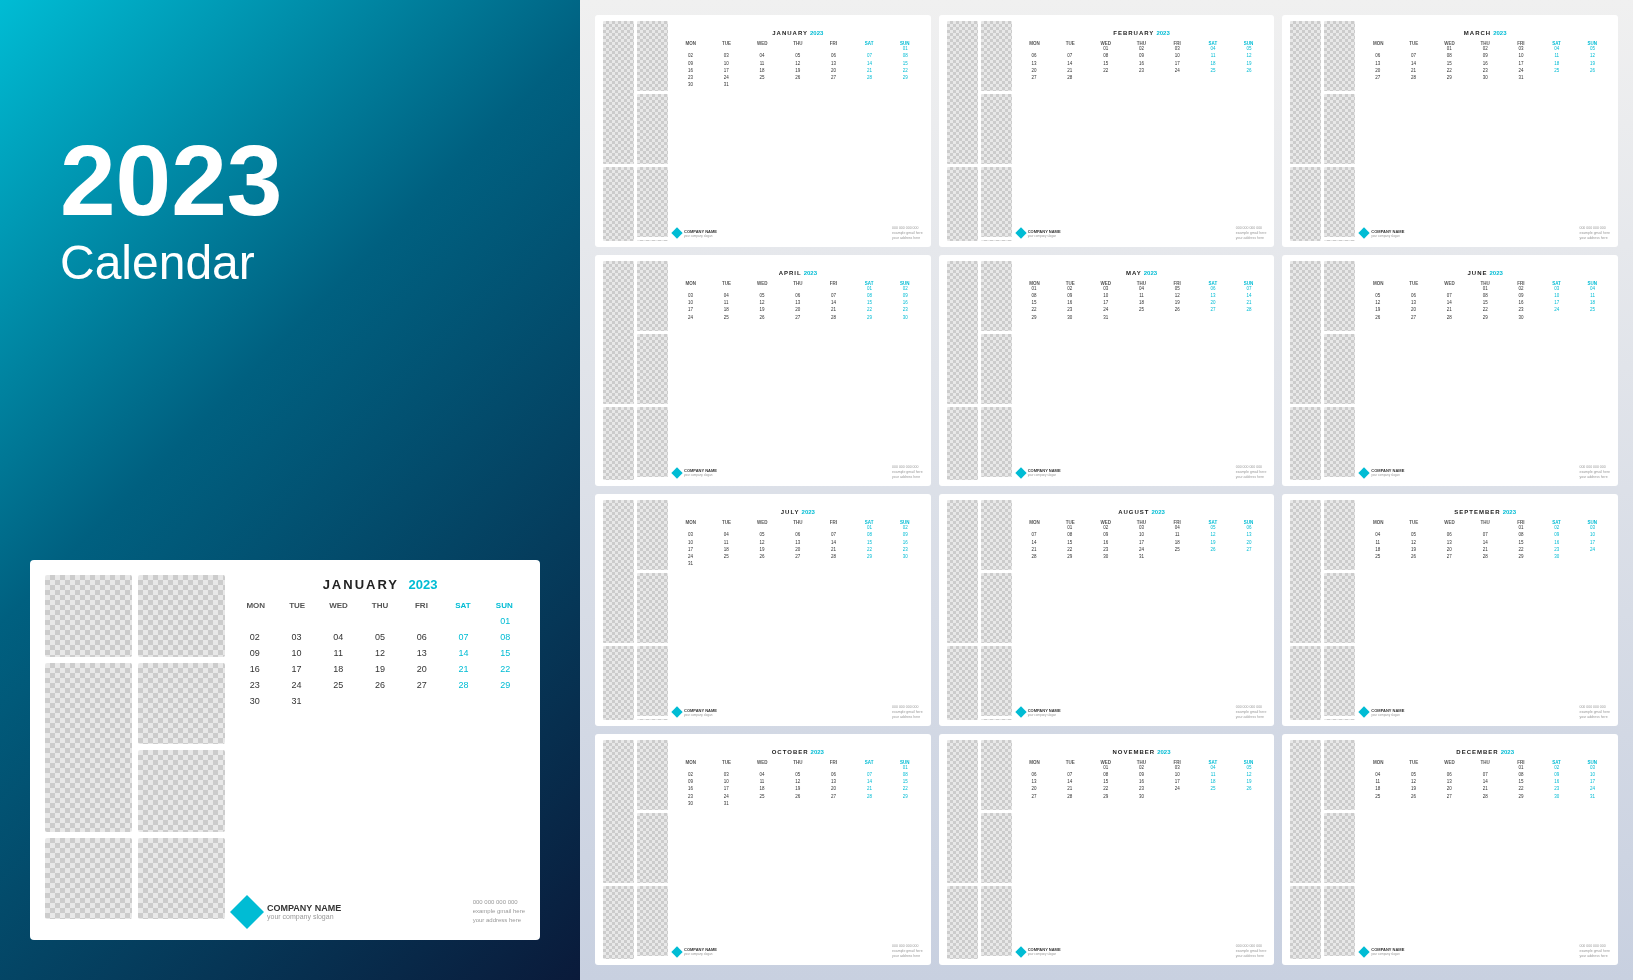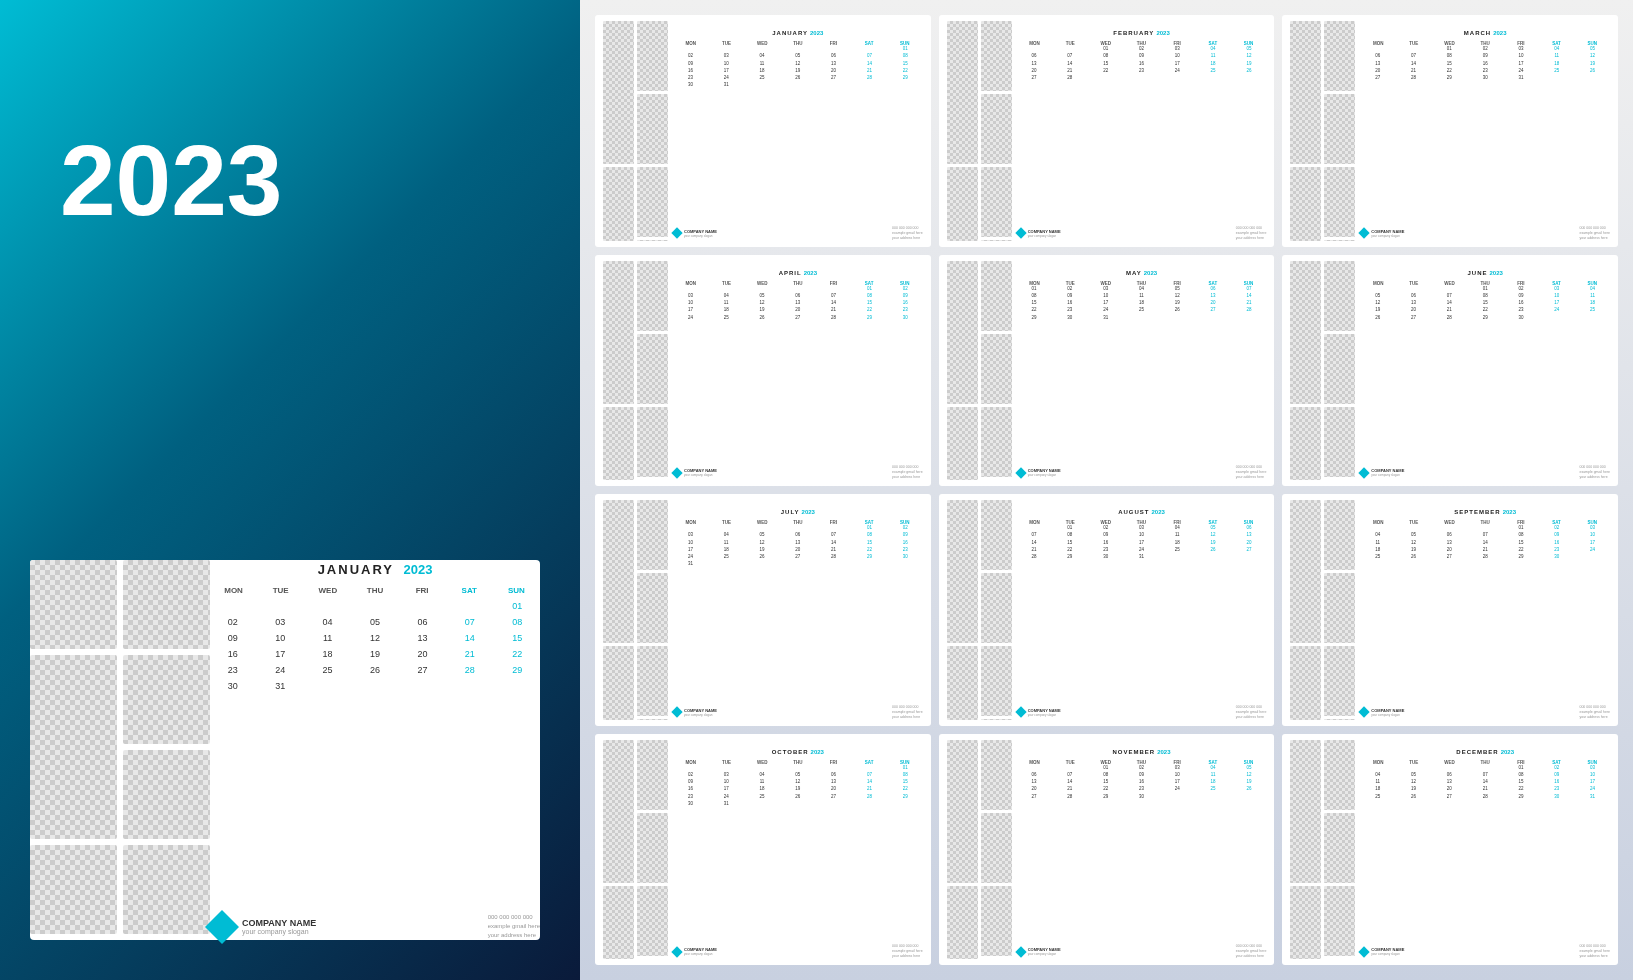--- a/index.html
+++ b/index.html
@@ -42,21 +42,23 @@
     }
 
     .large-calendar-preview {
       position: absolute;
       bottom: 40px;
       left: 30px;
       width: 510px;
       height: 380px;
       background: white;
       border-radius: 4px;
+      padding: 15px;
       display: flex;
+      gap: 10px;
       justify-content: flex-end;
     }
 
     .large-cal-photos {
       width: 180px;
       flex-shrink: 0;
       display: grid;
       grid-template-columns: 1fr 1fr;
       grid-template-rows: 1fr 1fr 1fr 1fr;
       gap: 6px;
@@ -287,20 +289,21 @@
       font-size: 3.5px;
       color: #999;
       line-height: 1.4;
     }
   </style>
 </head>
 <body>
 
 <div class="left-panel">
   <div class="year-title">2023</div>
+  <div class="calendar-label">Calendar</div>
 
   <div class="large-calendar-preview">
     <div class="large-cal-photos">
       <div class="photo-placeholder"></div>
       <div class="photo-placeholder"></div>
       <div class="photo-placeholder photo-tall"></div>
       <div class="photo-placeholder"></div>
       <div class="photo-placeholder"></div>
       <div class="photo-placeholder"></div>
       <div class="photo-placeholder"></div>

